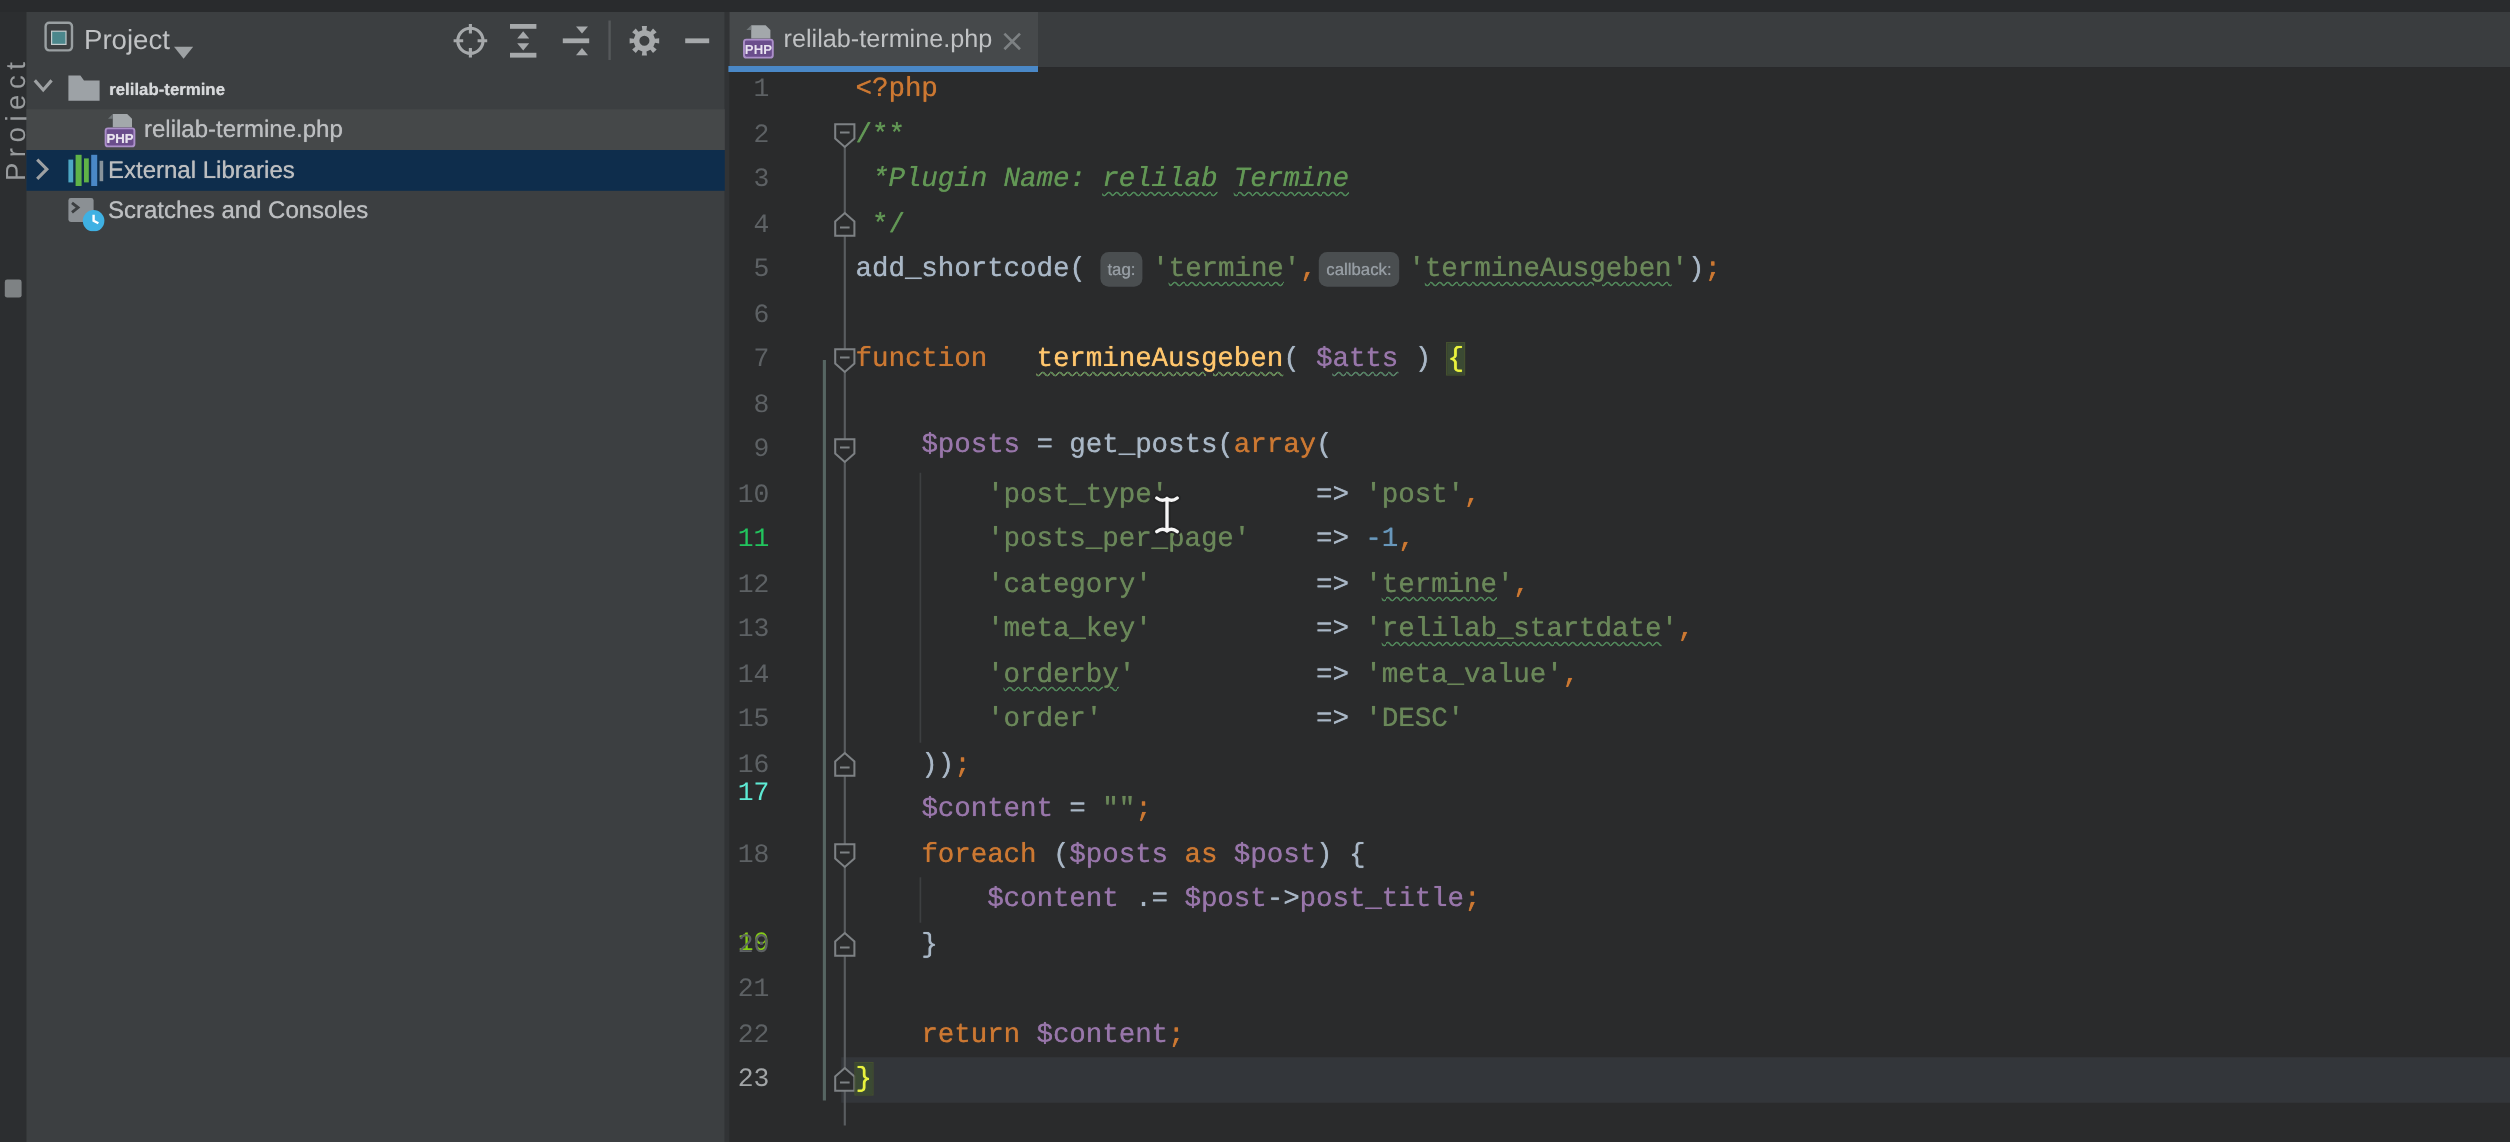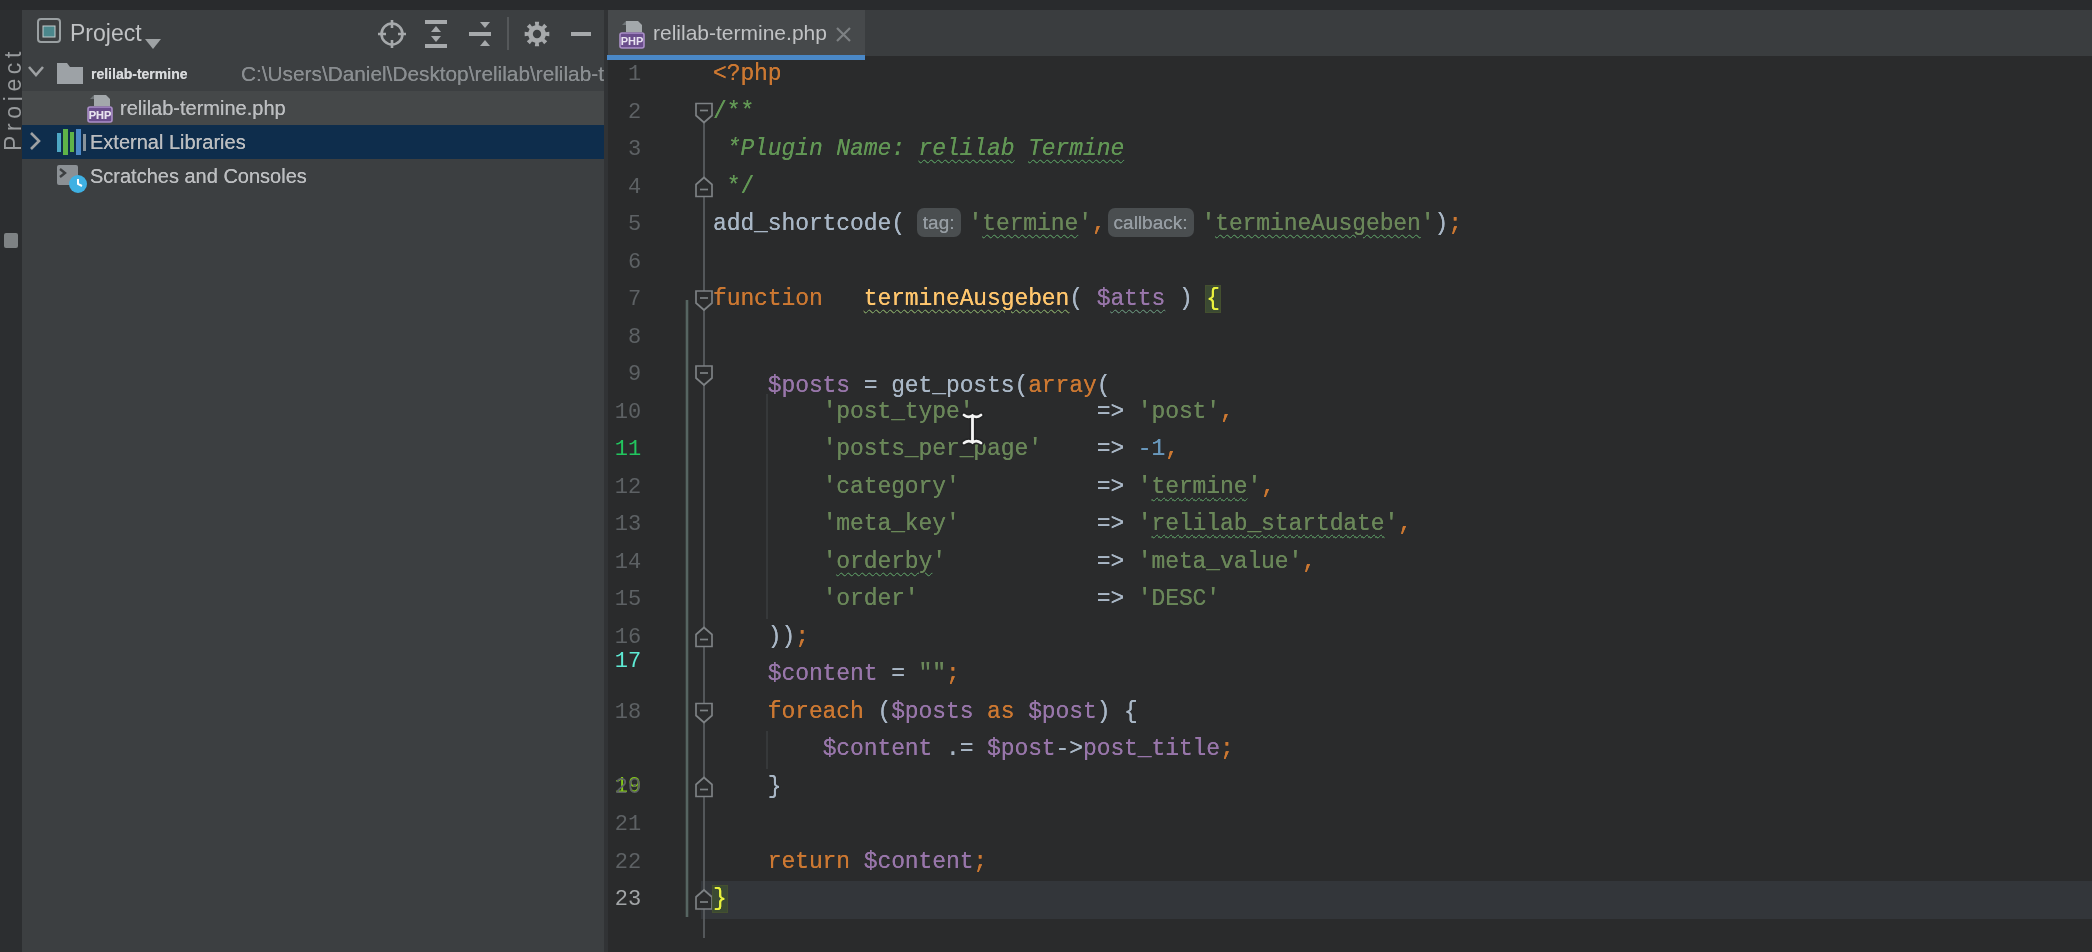--- a/index.html
+++ b/index.html
@@ -25,21 +25,21 @@
        font-family:"Liberation Mono",monospace;font-size:22px;color:#5d6164;letter-spacing:-0.1px;}
   .k{color:#cc7832;}
   .s{color:#6a8759;}
   .c{color:#629755;}
   .v{color:#9876aa;}
   .n{color:#6897bb;}
   .fy{color:#ffc66d;}
   .it{font-style:italic;}
   .wv{text-decoration:underline;text-decoration-style:wavy;text-decoration-color:#4d8a5c;text-decoration-thickness:1px;text-underline-offset:4px;}
   .chip{display:inline-block;height:29px;line-height:29px;border-radius:7px;background:#4a4e50;
-        color:#969da3;font-family:"Liberation Sans",sans-serif;font-size:19px;letter-spacing:0;
+        color:#969da3;font-family:"Liberation Sans",sans-serif;font-size:14px;letter-spacing:0;
         padding:0 6px;vertical-align:1px;}
   .brace{background:#3b4a33;color:#e9f23d;outline:1px solid #44502f;}
 </style>
 </head>
 <body>
 <div id="page">
   <div class="abs" id="topstrip"></div>
   <div class="abs" id="stripe"></div>
   <div class="abs" id="panel"></div>
   <div class="abs" id="divider"></div>
@@ -86,21 +86,20 @@
 
   <div class="row" style="top:91px;background:#454849;"></div>
   <div class="row" style="top:125px;background:#0e2d4c;"></div>
 
   <div class="row" style="top:57px;">
     <svg class="abs" style="left:0;top:0;" width="582" height="34">
       <path d="M7 10 L14 18 L21 10" stroke="#9ea1a3" stroke-width="2.6" fill="none"></path>
       <path d="M35 6 h10 l3 4 h13 v17 h-26 z" fill="#9da2a6"></path>
     </svg>
     <span class="lbl" style="left:69px;color:#d6d8da;font-weight:bold;font-size:14px;">relilab-termine</span>
-    <span class="lbl" style="left:219px;color:#8a8e91;font-size:20.8px;">C:\Users\Daniel\Desktop\relilab\relilab-t</span>
   </div>
 
   <div class="row" style="top:91px;">
     <svg class="abs" style="left:64px;top:3px;" width="30" height="30" viewBox="0 0 30 30">
       <path d="M8 1 h12 l4 4 v7 h-16 z" fill="#a3a8ab"></path>
       <path d="M8 1 l-4 4 h4 z" fill="#6e7477"></path>
       <rect x="2" y="13" width="24" height="15" rx="2" fill="#6a4d8c" stroke="#ab8fc9" stroke-width="1.6"></rect>
       <text x="14" y="25" font-size="11px" font-weight="bold" fill="#e8e2f0" text-anchor="middle" font-family="Liberation Sans">PHP</text>
     </svg>
     <span class="lbl" style="left:98px;">relilab-termine.php</span>
@@ -213,21 +212,21 @@
   <div class="num" style="top:881.25px;color:#a2a5a7;">23</div>
   </div>
 
   <div>
   <div class="cl" style="left:713px;top:56.25px;"><span class="k">&lt;?php</span></div>
   <div class="cl" style="left:713px;top:93.75px;"><span class="c">/**</span></div>
   <div class="cl" style="left:713px;top:131.25px;"><span class="c it"> *Plugin Name: <span class="wv">relilab</span> <span class="wv">Termine</span></span></div>
   <div class="cl" style="left:713px;top:168.75px;"><span class="c"> */</span></div>
   <div class="cl" style="left:713px;top:206.25px;">add_shortcode(<span class="chip" style="margin-left:12px;">tag:</span><span class="s" style="margin-left:8px;">'<span class="wv">termine</span>'</span><span class="k">,</span><span class="chip" style="margin-left:2px;">callback:</span><span class="s" style="margin-left:8px;">'<span class="wv">termineAusgeben</span>'</span>)<span class="k">;</span></div>
   <div class="cl" style="left:713px;top:281.25px;"><span class="k">function</span>   <span class="fy wv">termineAusgeben</span>( <span class="v">$<span class="wv">atts</span></span> ) <span class="brace">{</span></div>
-  <div class="cl" style="left:713px;top:368px;">    <span class="v">$posts</span> = get_posts(<span class="k">array</span>(</div>
+  <div class="cl" style="left:713px;top:353px;">    <span class="v">$posts</span> = get_posts(<span class="k">array</span>(</div>
   <div class="cl" style="left:713px;top:393.75px;">        <span class="s">'post_type'</span>         =&gt; <span class="s">'post'</span><span class="k">,</span></div>
   <div class="cl" style="left:713px;top:431.25px;">        <span class="s">'posts_per_page'</span>    =&gt; <span class="n">-1</span><span class="k">,</span></div>
   <div class="cl" style="left:713px;top:468.75px;">        <span class="s">'category'</span>          =&gt; <span class="s">'<span class="wv">termine</span>'</span><span class="k">,</span></div>
   <div class="cl" style="left:713px;top:506.25px;">        <span class="s">'meta_key'</span>          =&gt; <span class="s">'<span class="wv">relilab_startdate</span>'</span><span class="k">,</span></div>
   <div class="cl" style="left:713px;top:543.75px;">        <span class="s">'<span class="wv">orderby</span>'</span>           =&gt; <span class="s">'meta_value'</span><span class="k">,</span></div>
   <div class="cl" style="left:713px;top:581.25px;">        <span class="s">'order'</span>             =&gt; <span class="s">'DESC'</span></div>
   <div class="cl" style="left:713px;top:618.75px;">    ))<span class="k">;</span></div>
   <div class="cl" style="left:713px;top:656.25px;">    <span class="v">$content</span> = <span class="s">""</span><span class="k">;</span></div>
   <div class="cl" style="left:713px;top:693.75px;">    <span class="k">foreach</span> (<span class="v">$posts</span> <span class="k">as</span> <span class="v">$post</span>) {</div>
   <div class="cl" style="left:713px;top:731.25px;">        <span class="v">$content</span> .= <span class="v">$post</span>-&gt;<span class="v">post_title</span><span class="k">;</span></div>

